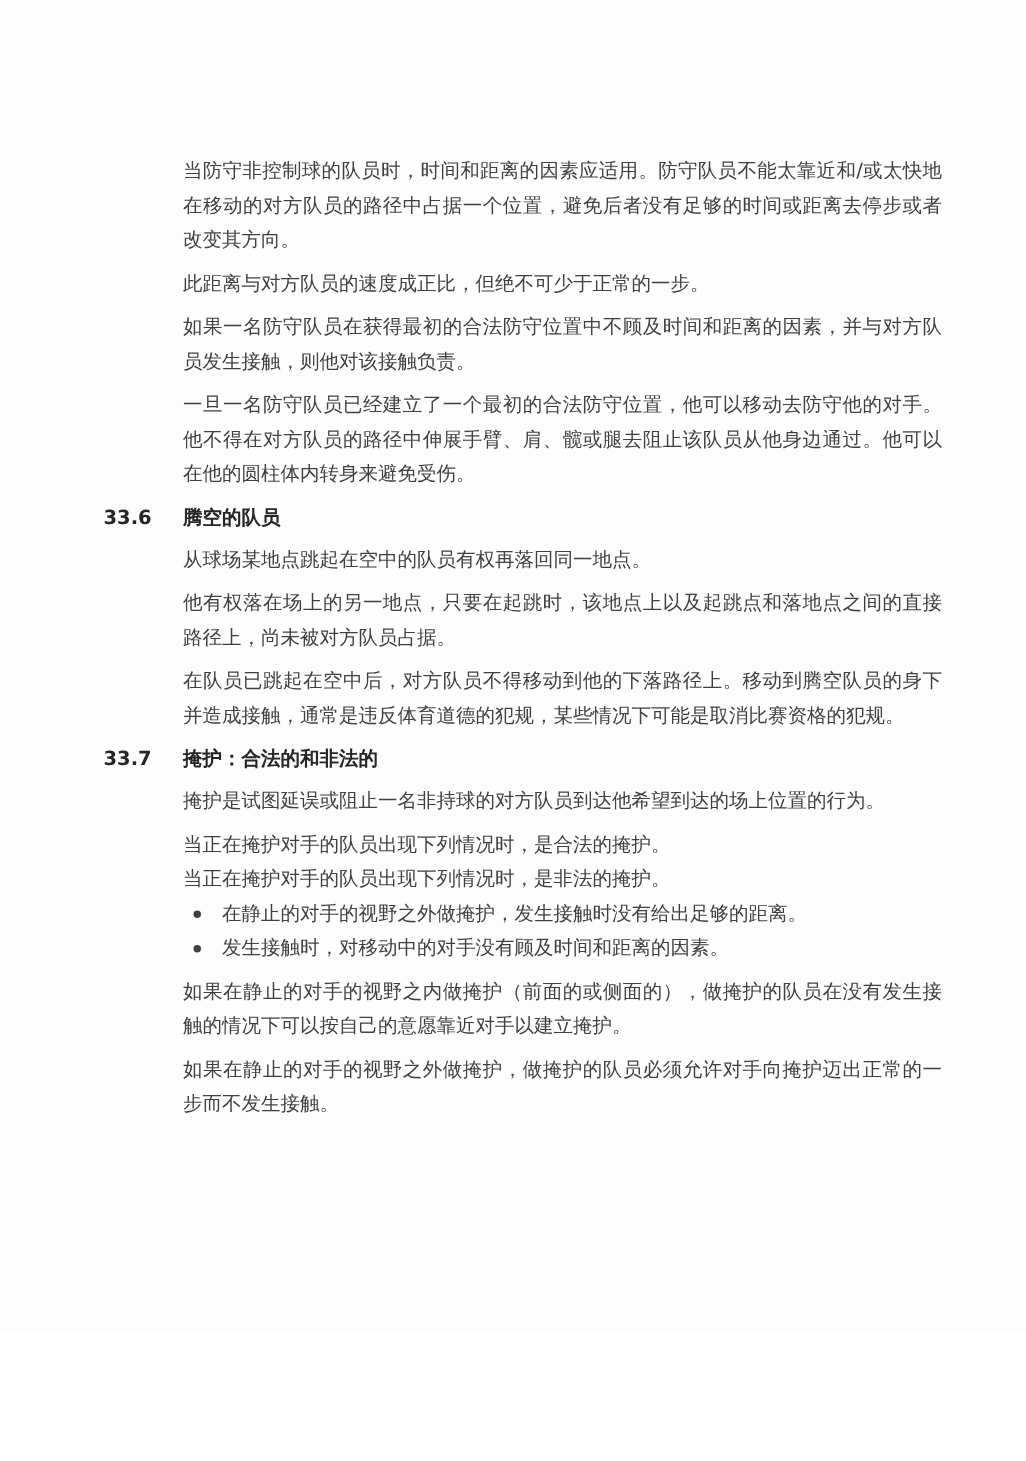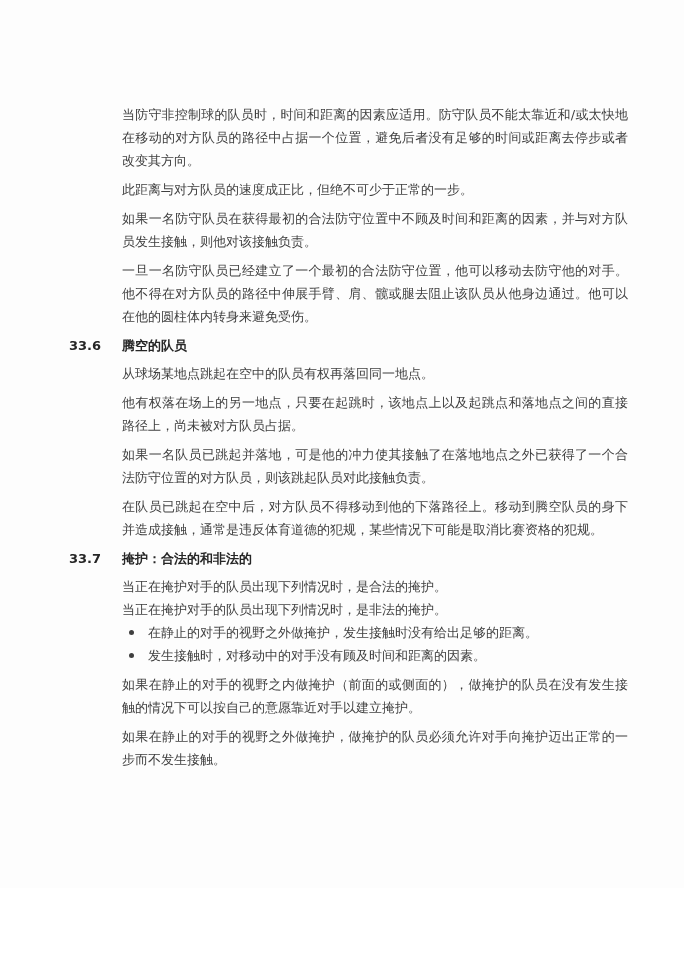--- a/index.html
+++ b/index.html
@@ -85,27 +85,27 @@
     <p class="para">此距离与对方队员的速度成正比，但绝不可少于正常的一步。</p>
     <p class="para">如果一名防守队员在获得最初的合法防守位置中不顾及时间和距离的因素，并与对方队员发生接触，则他对该接触负责。</p>
     <p class="para">一旦一名防守队员已经建立了一个最初的合法防守位置，他可以移动去防守他的对手。他不得在对方队员的路径中伸展手臂、肩、髋或腿去阻止该队员从他身边通过。他可以在他的圆柱体内转身来避免受伤。</p>
 
     <div class="sec-heading">
       <span class="sec-num">33.6</span>
       <span class="sec-title">腾空的队员</span>
     </div>
     <p class="para">从球场某地点跳起在空中的队员有权再落回同一地点。</p>
     <p class="para">他有权落在场上的另一地点，只要在起跳时，该地点上以及起跳点和落地点之间的直接路径上，尚未被对方队员占据。</p>
-    <p class="para">如果一名队员已跳起并落地，可是他的冲力使其接触了在落地地点之外已获得了一个合法防守位置的对方队员，则该跳起队员对此接触负责。</p>
     <p class="para">在队员已跳起在空中后，对方队员不得移动到他的下落路径上。移动到腾空队员的身下并造成接触，通常是违反体育道德的犯规，某些情况下可能是取消比赛资格的犯规。</p>
 
     <div class="sec-heading">
       <span class="sec-num">33.7</span>
       <span class="sec-title">掩护：合法的和非法的</span>
     </div>
+    <p class="para">掩护是试图延误或阻止一名非持球的对方队员到达他希望到达的场上位置的行为。</p>
     <p class="para no-gap">当正在掩护对手的队员出现下列情况时，是合法的掩护。</p>
     <p class="para no-gap">当正在掩护对手的队员出现下列情况时，是非法的掩护。</p>
     <ul class="bullets">
       <li>
         <span class="bullet-dot"></span>
         <span>在静止的对手的视野之外做掩护，发生接触时没有给出足够的距离。</span>
       </li>
       <li>
         <span class="bullet-dot"></span>
         <span>发生接触时，对移动中的对手没有顾及时间和距离的因素。</span>

